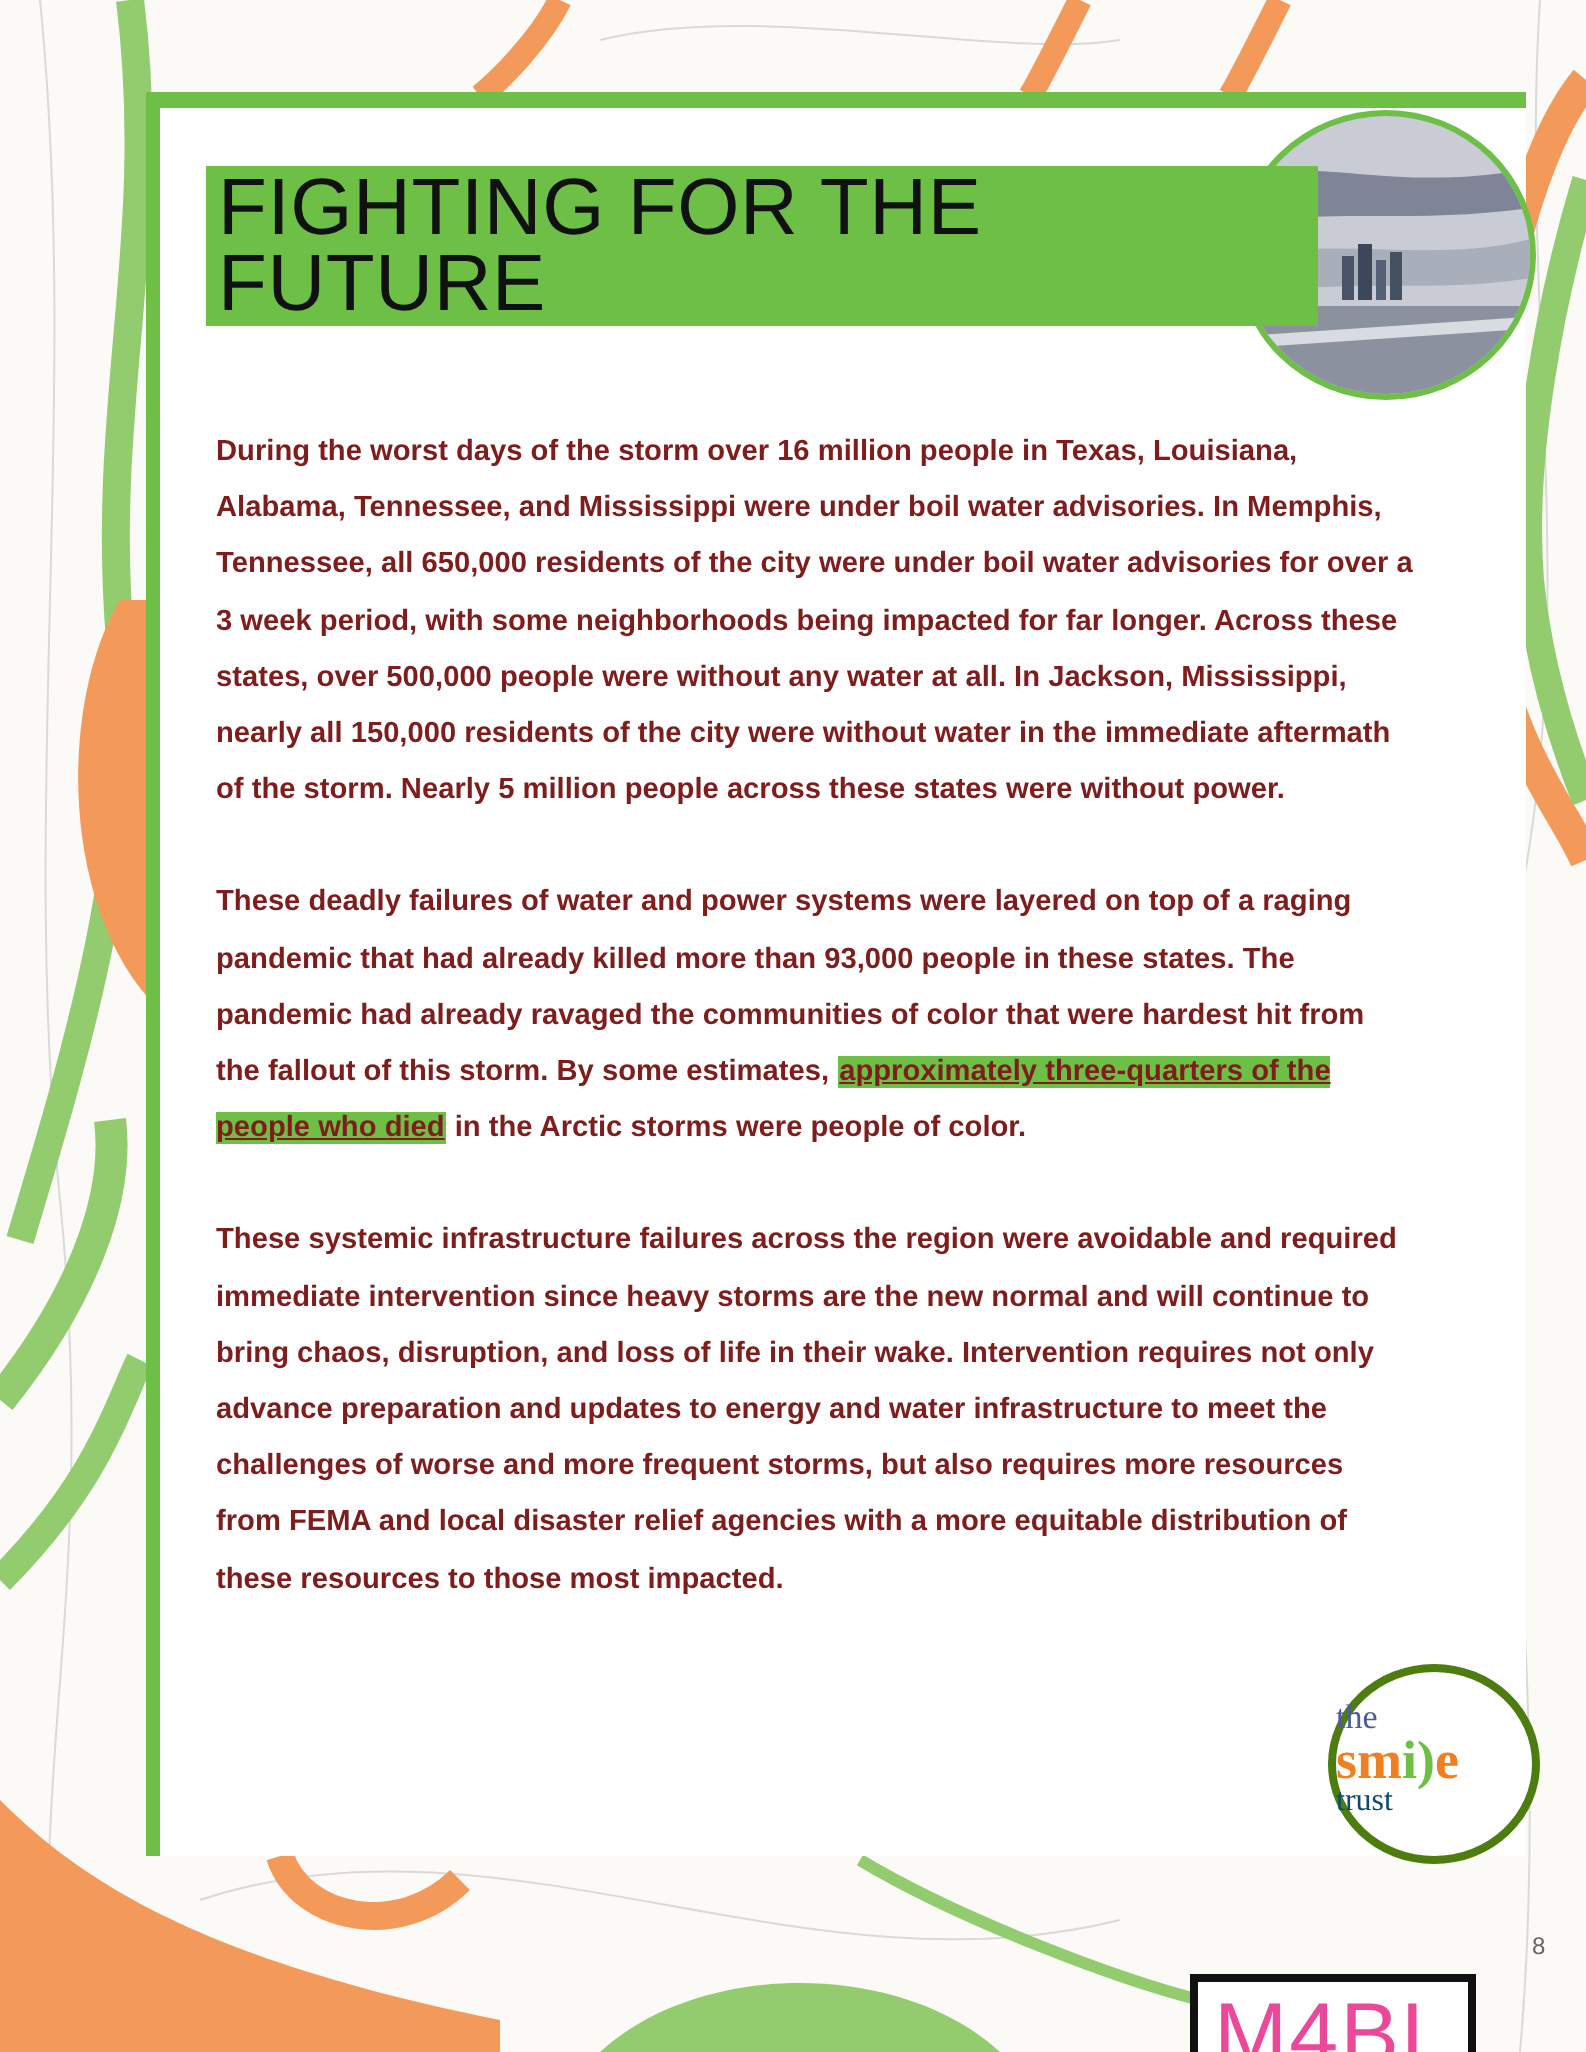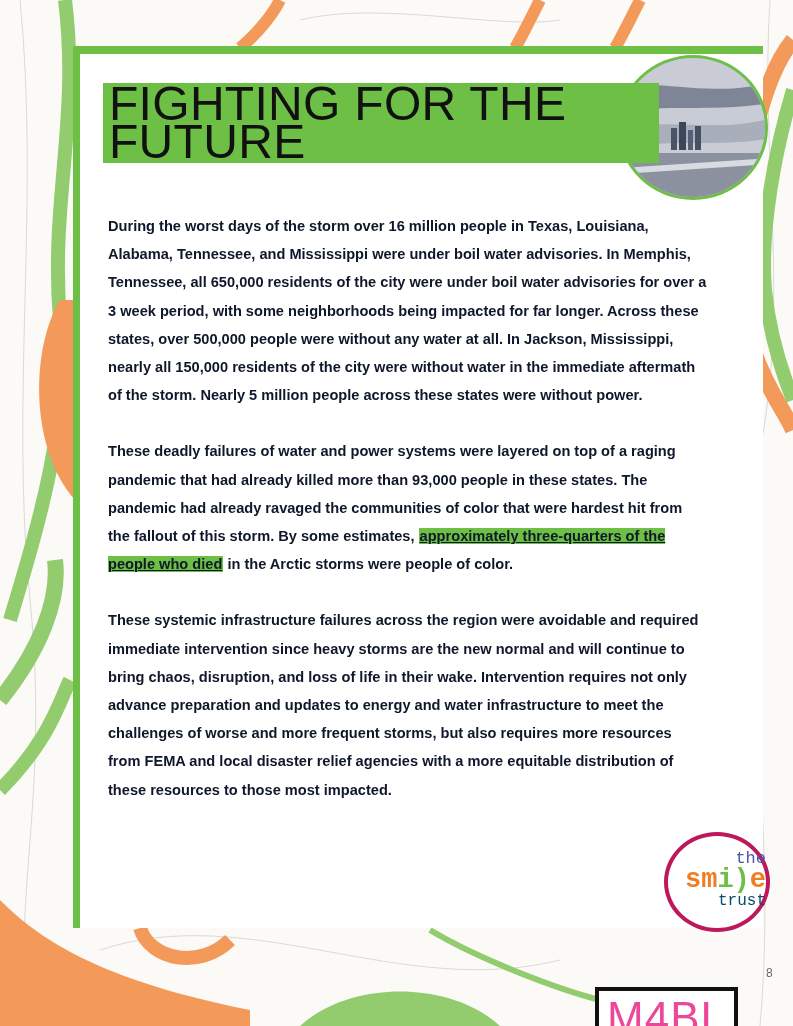--- a/index.html
+++ b/index.html
@@ -12,43 +12,43 @@
   .card {
     position: absolute; left: 73px; top: 46px; width: 690px; height: 882px;
     background: #ffffff;
     border-top: 8px solid #6dbf45;
     border-left: 7px solid #6dbf45;
     box-sizing: border-box;
   }
   .title-block { position: absolute; left: 103px; top: 83px; }
   .title-line {
     display: inline-block; background: #6dbf45; color: #111;
-    font-family: "Liberation Sans", sans-serif; font-size: 48px; letter-spacing: 0.3px;
+    font-family: "Liberation Sans", sans-serif; font-size: 40px; letter-spacing: 0.3px;
     padding: 2px 6px 2px 6px; line-height: 38px; margin-bottom: 7px;
   }
   .title-line.l1 { width: 544px; }
   .title-line.l2 { width: 462px; }
   .photo {
     position: absolute; left: 618px; top: 55px; width: 150px; height: 145px;
     border-radius: 50%; border: 3px solid #6dbf45; box-sizing: border-box; overflow: hidden;
     background: #9aa0ad;
   }
   .body-text {
     position: absolute; left: 108px; top: 212px; width: 600px;
     font-family: "Liberation Sans", sans-serif; font-weight: bold;
-    font-size: 14.6px; line-height: 28.2px; color: #0f172a;
+    font-size: 14.6px; line-height: 28.2px; color: #7f1d1d;
   }
   .body-text p { margin: 0 0 28px 0; }
   .hl {
     background: #6dbf45; text-decoration: underline; padding: 0 1px;
   }
   .smile-logo {
     position: absolute; left: 664px; top: 832px; width: 106px; height: 100px;
-    border: 4px solid #be185d; border-radius: 50%; background: #fff; box-sizing: border-box;
-    text-align: right; font-family: Liberation Mono, monospace;
+    border: 4px solid #4d7c0f; border-radius: 50%; background: #fff; box-sizing: border-box;
+    text-align: left; font-family: Liberation Serif, serif;
   }
   .smile-logo .the { color: #4a5aa8; font-size: 17px; line-height: 17px; margin-top: 14px; }
   .smile-logo .smile { color: #f07f22; font-size: 27px; line-height: 26px; font-weight: bold; }
   .smile-logo .smile .i { color: #6dbf45; }
   .smile-logo .trust { color: #0c4a6e; font-size: 16px; line-height: 16px; }
   .m4bl {
     position: absolute; left: 595px; top: 987px; width: 143px; height: 62px;
     border: 4px solid #111; background: #fff; box-sizing: border-box;
     font-family: "Liberation Sans", sans-serif; font-size: 44px; line-height: 54px;
     text-align: center; color: #ec4899; letter-spacing: 1px;

